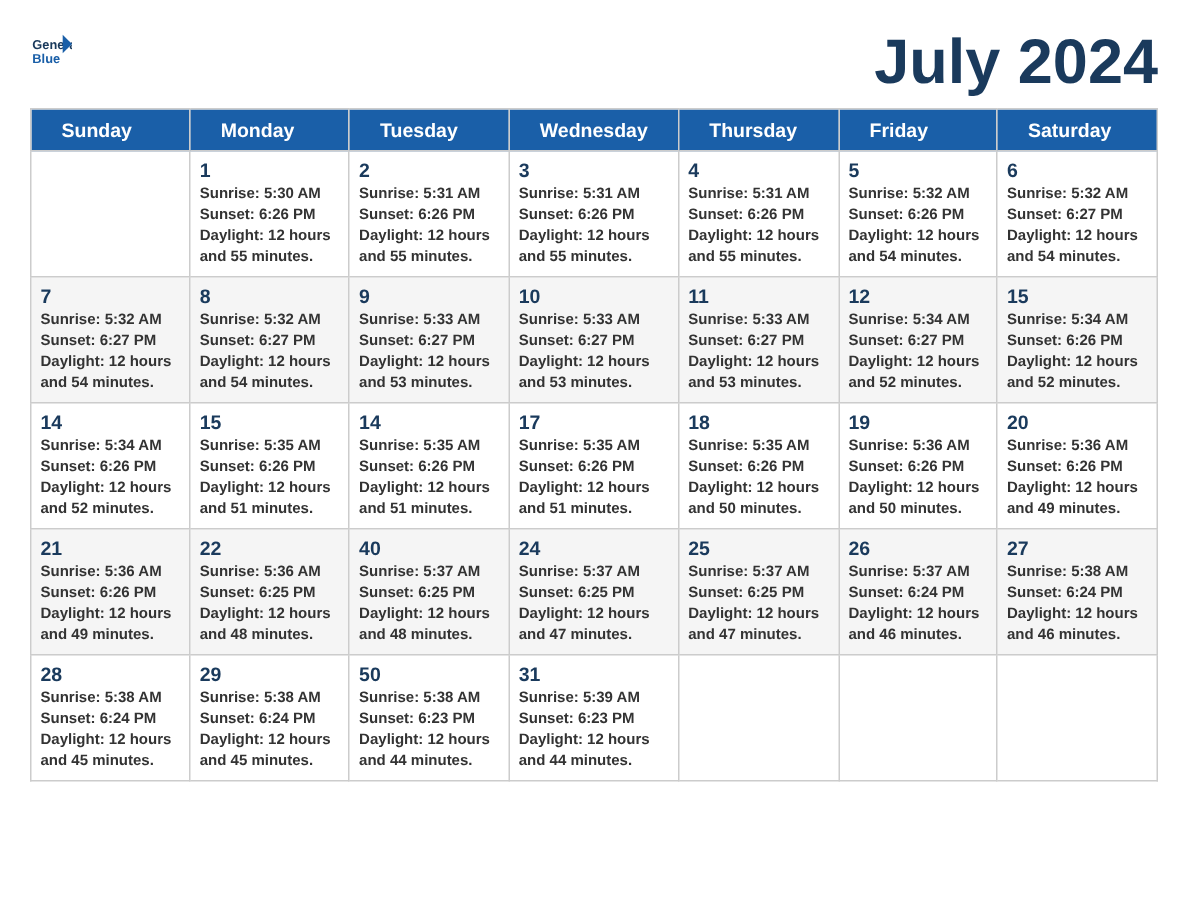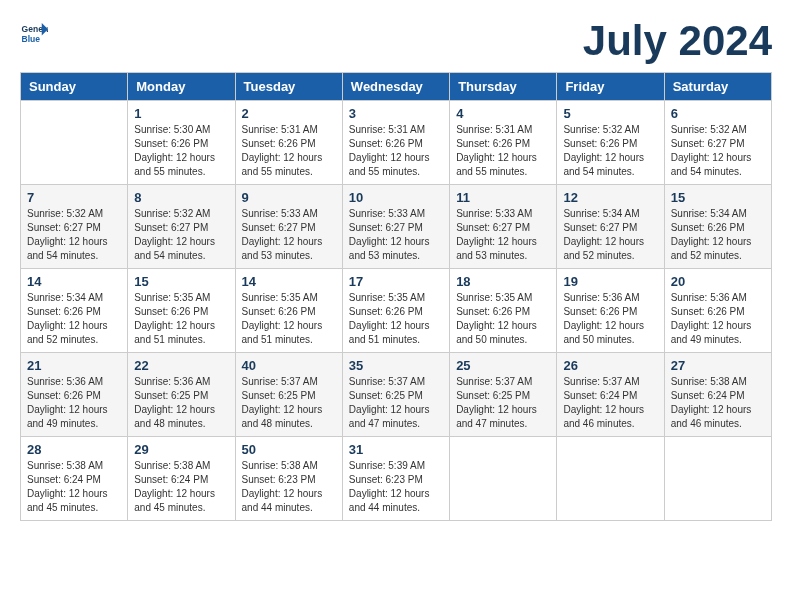--- a/index.html
+++ b/index.html
@@ -38,21 +38,21 @@
       color: #333;
     }
     .calendar {
       width: 100%;
       border-collapse: collapse;
       border: 1px solid #ccc;
     }
     .calendar th {
       background: #1a5fa8;
       color: white;
-      padding: 6px 8px;
+      padding: 6px 20px;
       font-size: 13px;
       font-weight: bold;
       text-align: left;
       border: 1px solid #ccc;
     }
     .calendar td {
       vertical-align: top;
       padding: 5px 6px;
       border: 1px solid #ccc;
       width: calc(100% / 7);
@@ -68,20 +68,21 @@
       font-size: 13px;
       font-weight: bold;
       color: #1a3a5c;
       display: block;
       margin-bottom: 2px;
     }
     .cell-info {
       font-size: 10px;
       color: #333;
       line-height: 1.4;
+      font-weight: bold;
     }
     .empty-cell {
       background: #fff;
     }
   </style>
 </head>
 <body>
 
 <div class="header-area">
   <div class="logo">
@@ -273,21 +274,21 @@
 and 48 minutes.</div>
         </td>
         <td>
           <span class="day-num">40</span>
           <div class="cell-info" style="white-space: pre-line;">Sunrise: 5:37 AM
 Sunset: 6:25 PM
 Daylight: 12 hours
 and 48 minutes.</div>
         </td>
         <td>
-          <span class="day-num">35</span>
+          <span class="day-num">24</span>
           <div class="cell-info" style="white-space: pre-line;">Sunrise: 5:37 AM
 Sunset: 6:25 PM
 Daylight: 12 hours
 and 47 minutes.</div>
         </td>
         <td>
           <span class="day-num">25</span>
           <div class="cell-info" style="white-space: pre-line;">Sunrise: 5:37 AM
 Sunset: 6:25 PM
 Daylight: 12 hours

